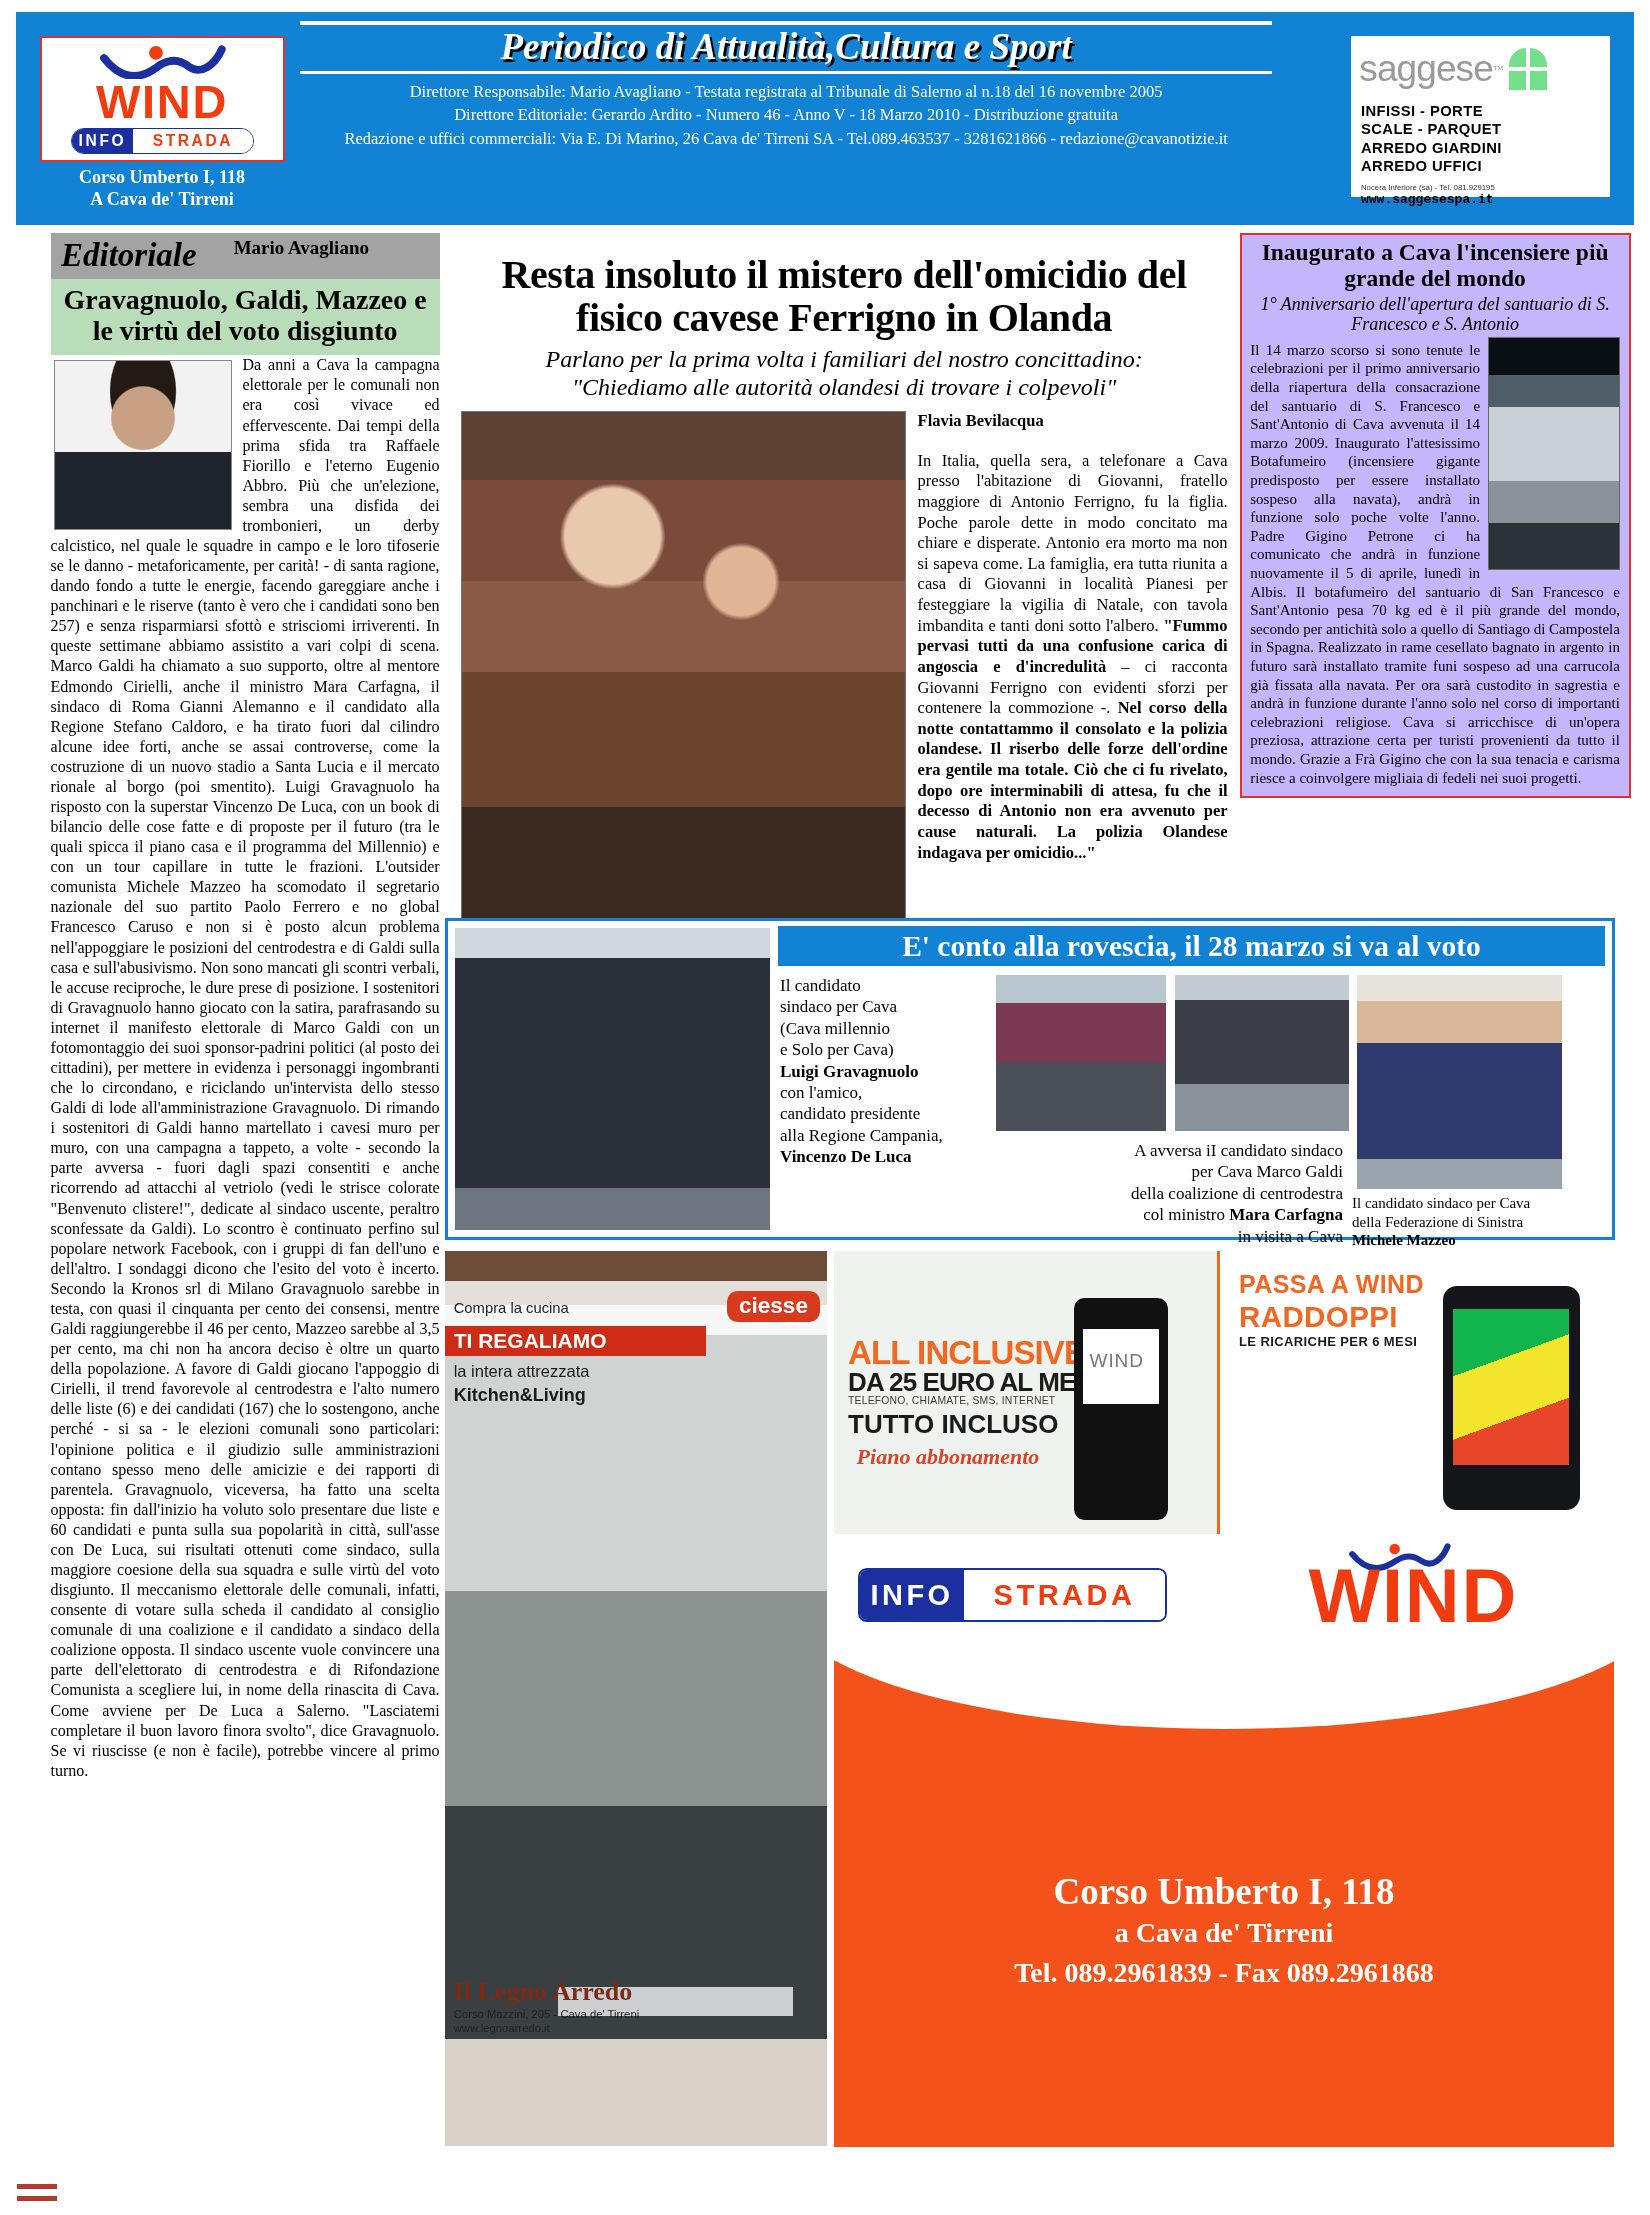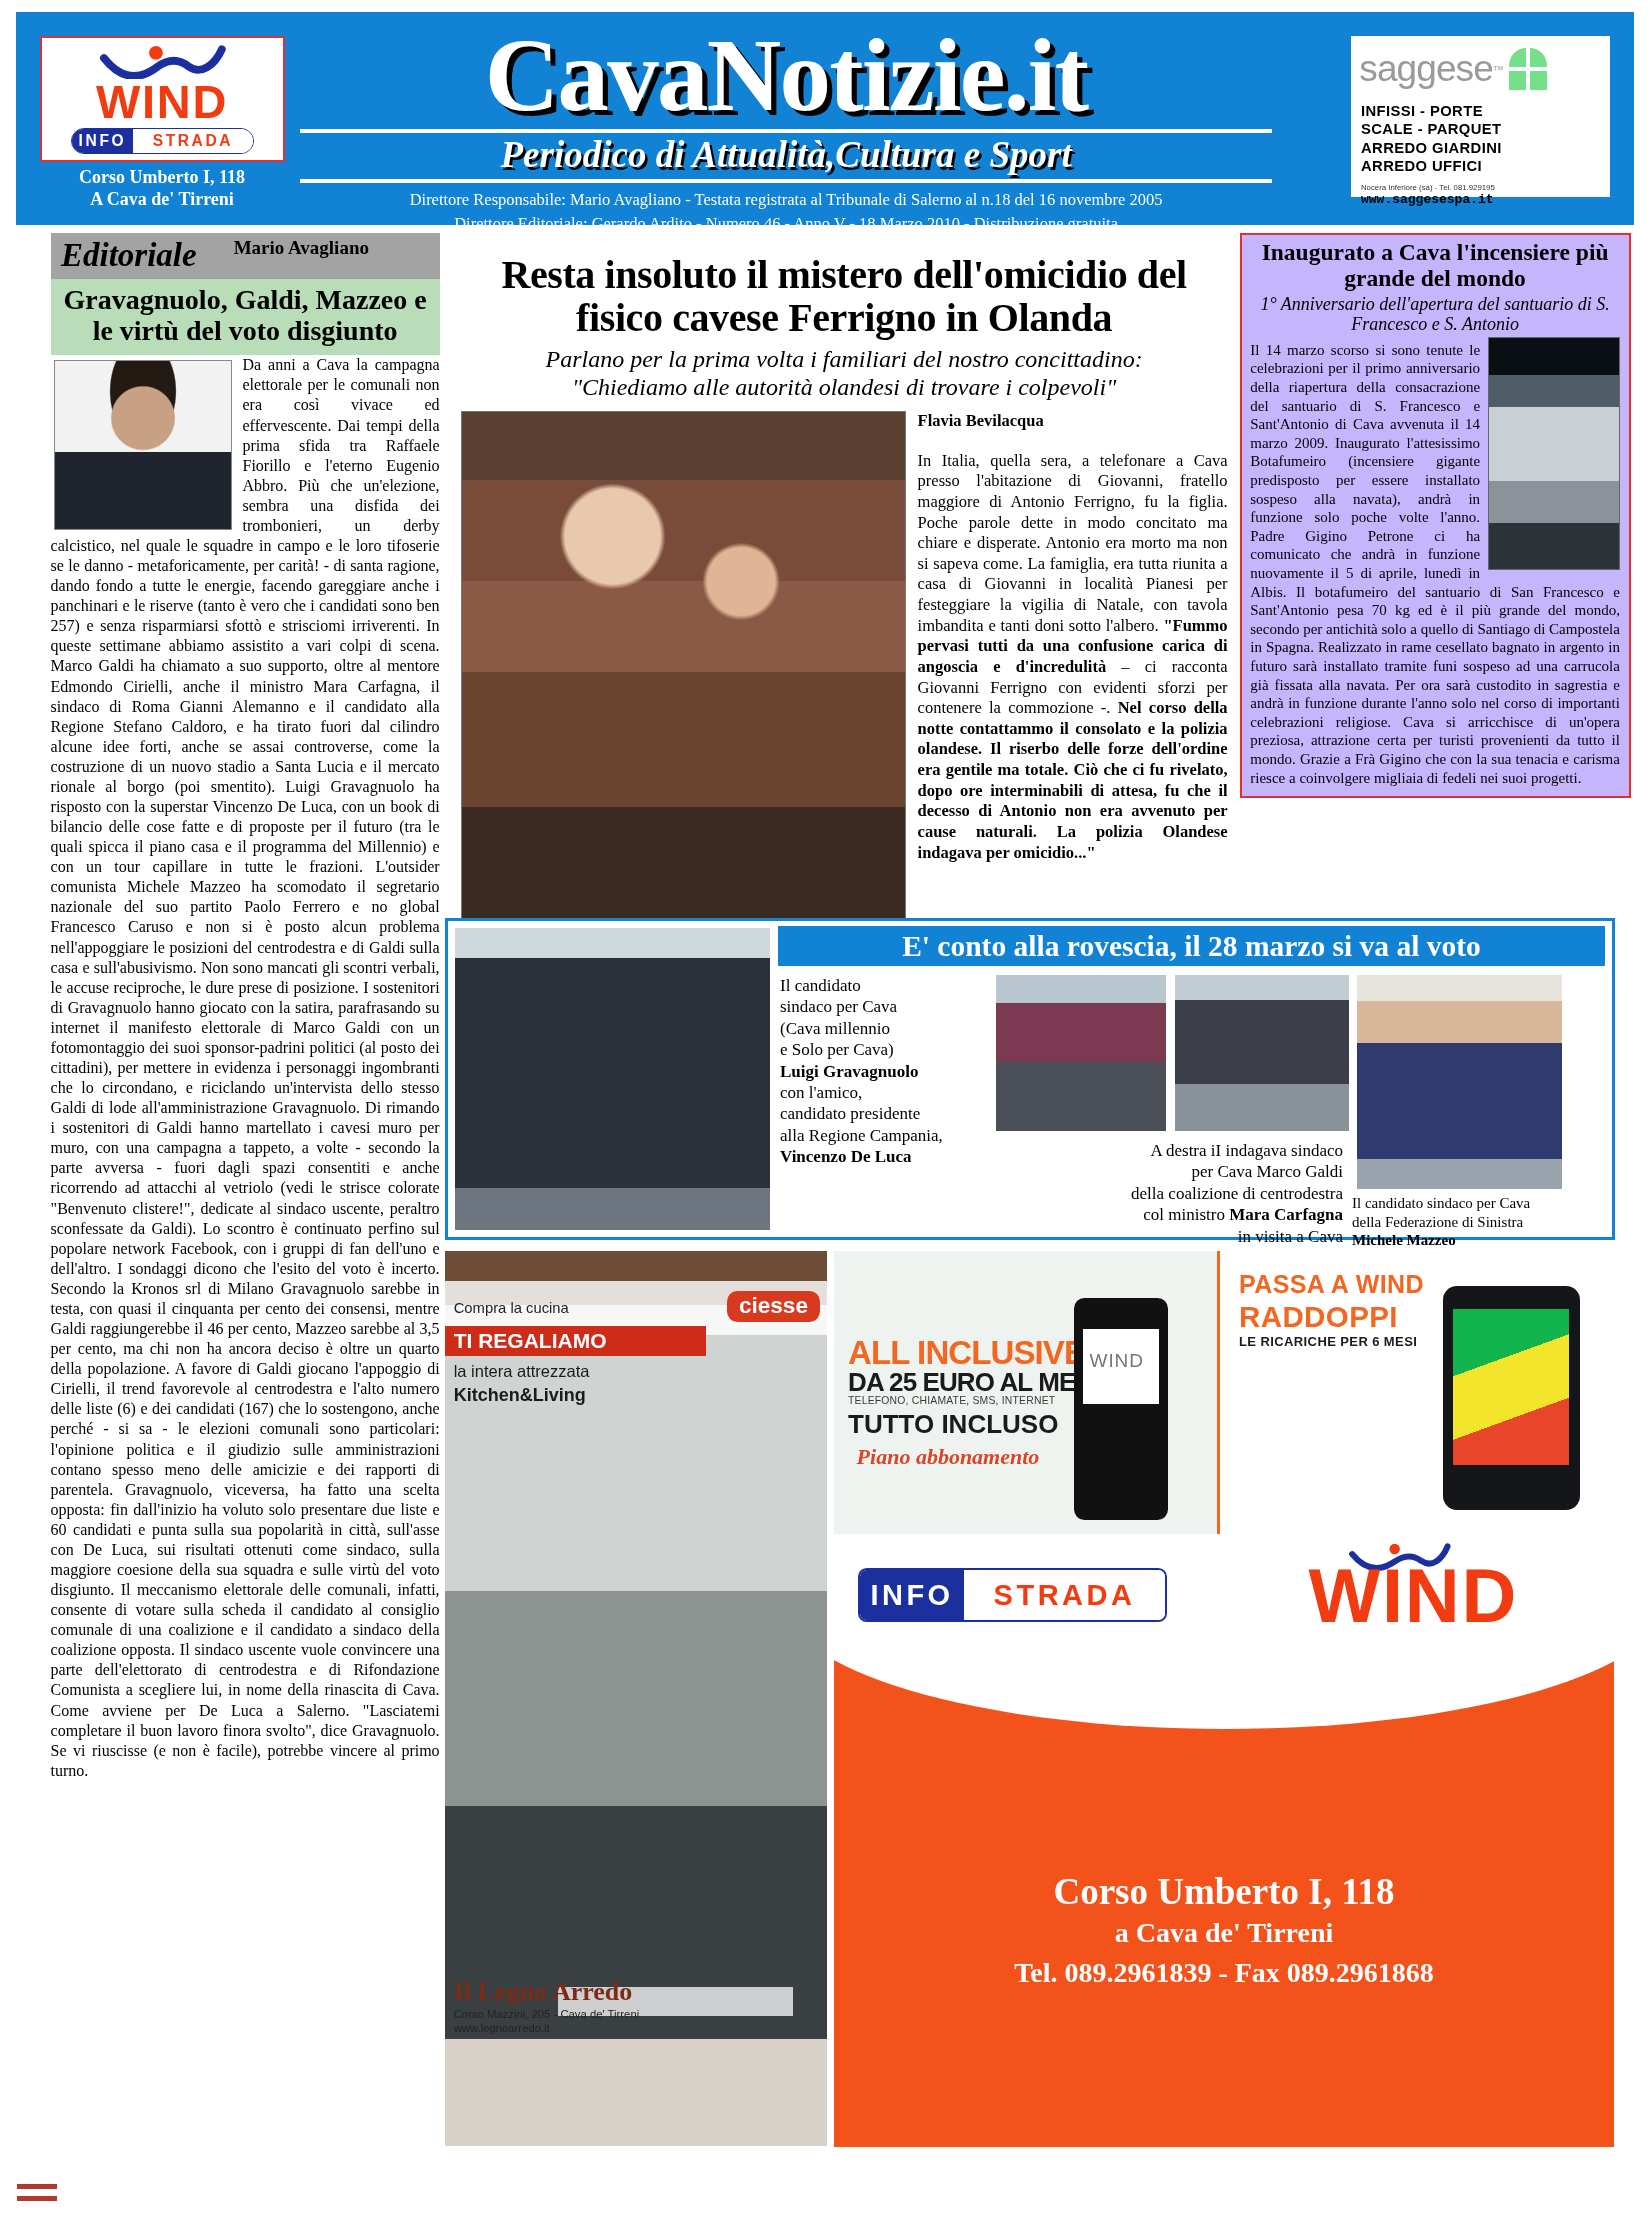--- a/index.html
+++ b/index.html
@@ -307,21 +307,20 @@
         <span class="info">INFO</span>
         <span class="strada">STRADA</span>
       </div>
     </div>
     <div class="wind-addr">
       <div>Corso Umberto I, 118</div>
       <div>A Cava de' Tirreni</div>
     </div>
 
     <div class="title-block">
-      <div class="paper-title">CavaNotizie.it</div>
       <div class="title-rule"></div>
       <div class="paper-sub">Periodico di Attualità,Cultura e Sport</div>
       <div class="title-rule2"></div>
       <div class="credits">
         <div>Direttore Responsabile: Mario Avagliano - Testata registrata al Tribunale di Salerno al n.18 del 16 novembre 2005</div>
         <div>Direttore Editoriale: Gerardo Ardito - Numero 46 - Anno V - 18 Marzo 2010 - Distribuzione gratuita</div>
         <div>Redazione e uffici commerciali: Via E. Di Marino, 26  Cava de' Tirreni SA - Tel.089.463537 - 3281621866  -  redazione@cavanotizie.it</div>
       </div>
     </div>
 
@@ -408,21 +407,21 @@
       <div>con l'amico,</div>
       <div>candidato presidente</div>
       <div>alla Regione Campania,</div>
       <div><b>Vincenzo De Luca</b></div>
     </div>
 
     <div class="elect-photo2"></div>
     <div class="elect-photo3"></div>
 
     <div class="elect-text2">
-      <div>A destra  iI indagava sindaco</div>
+      <div>A avversa  iI candidato sindaco</div>
       <div>per Cava Marco Galdi</div>
       <div>della coalizione di centrodestra</div>
       <div><span>col ministro </span><b>Mara Carfagna</b></div>
       <div>in visita a Cava</div>
     </div>
 
     <div class="elect-photo4"></div>
     <div class="elect-text3">
       <div>Il candidato sindaco per Cava</div>
       <div>della Federazione di Sinistra</div>

